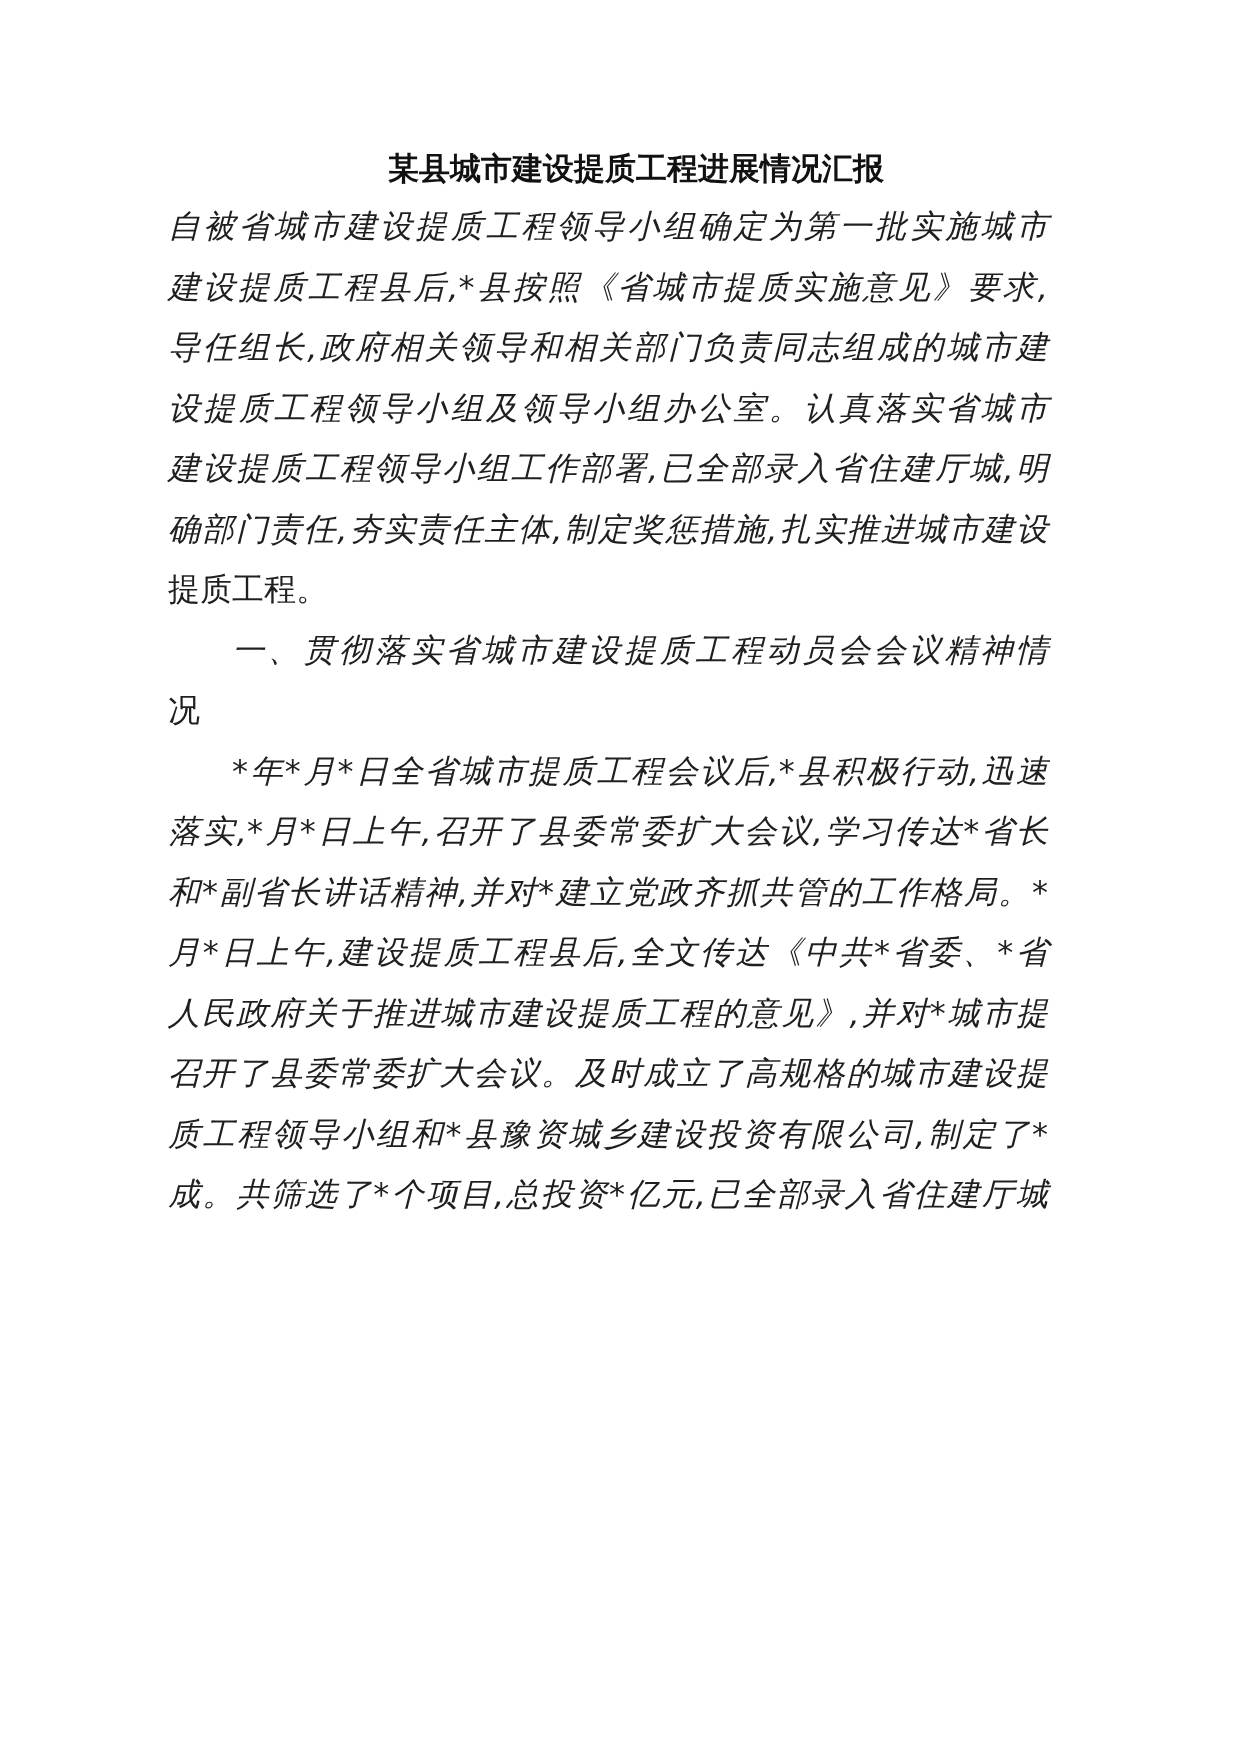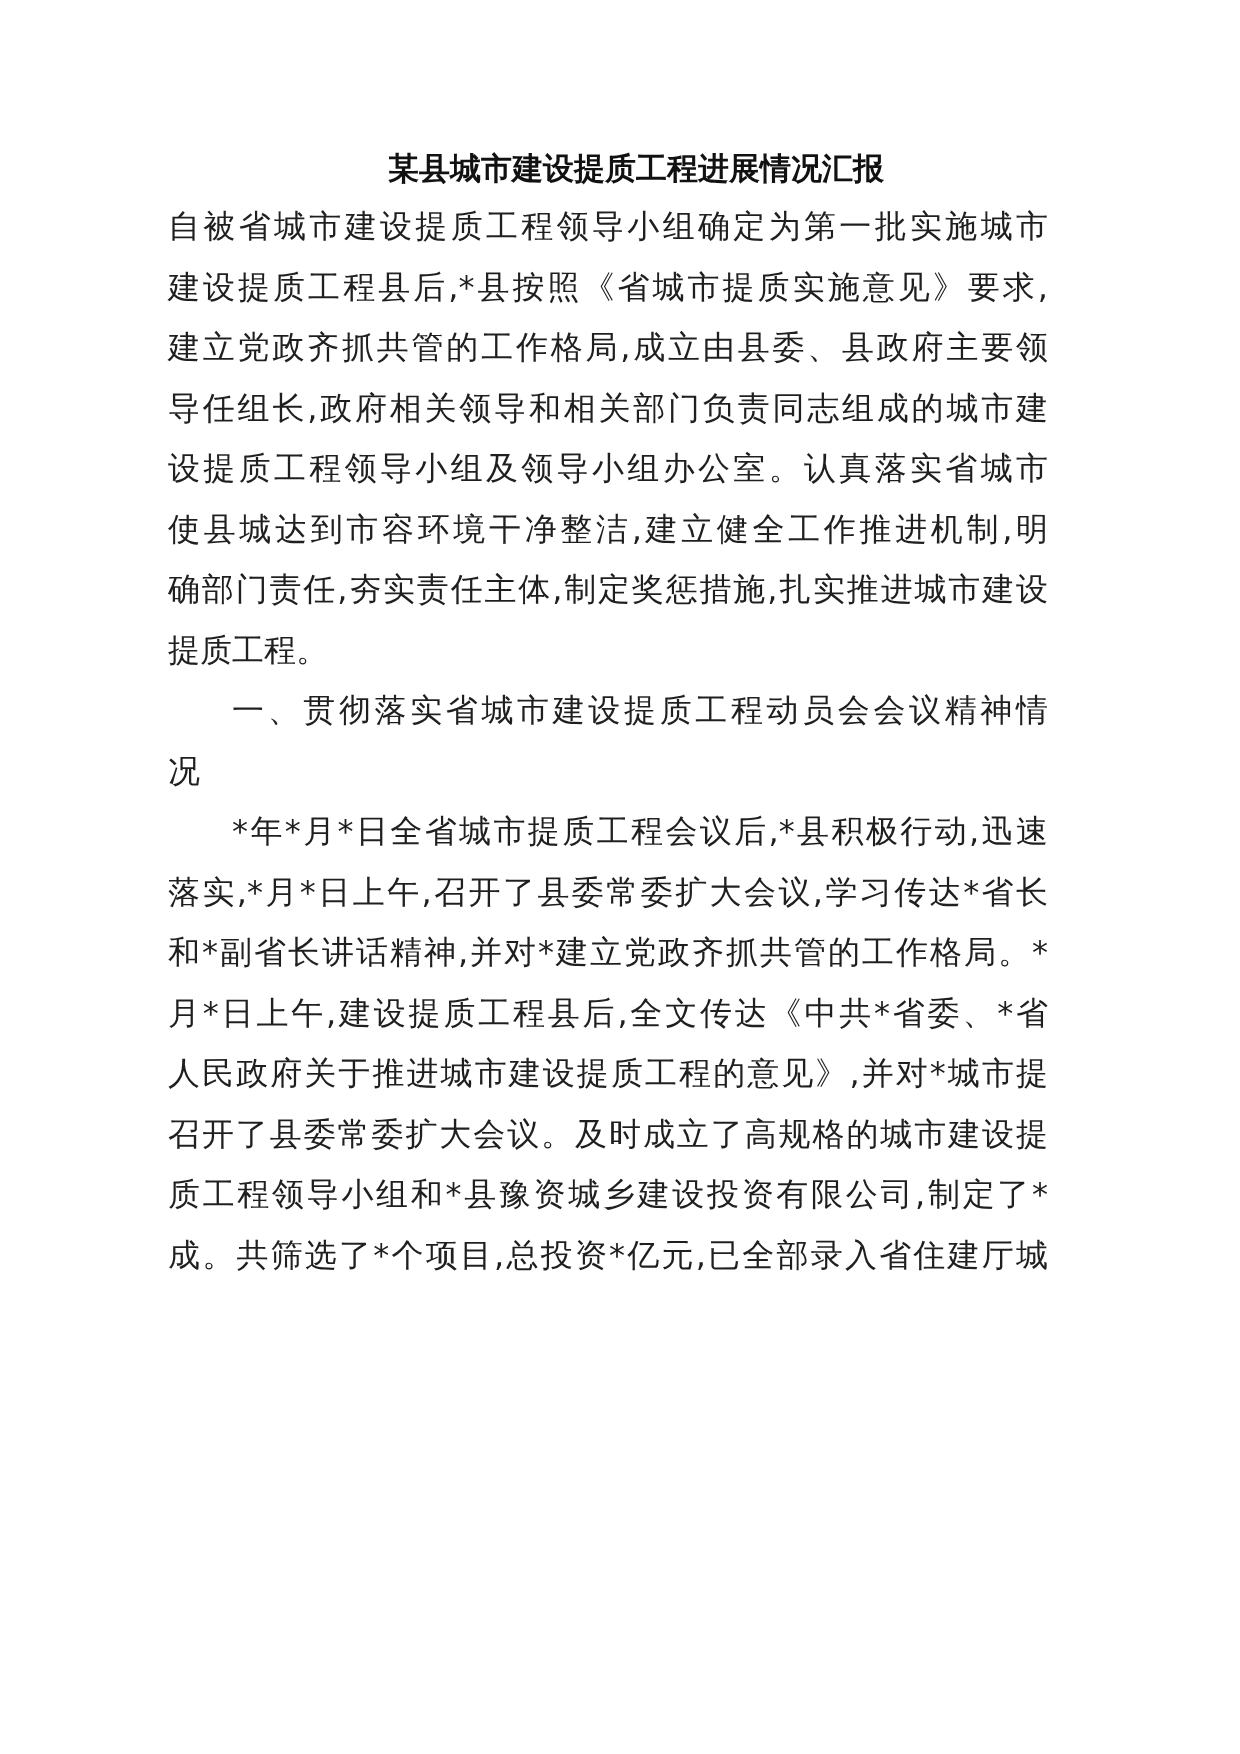--- a/index.html
+++ b/index.html
@@ -46,39 +46,39 @@
       height: 60.5px;
       line-height: 60.5px;
       font-size: 32px;
       white-space: nowrap;
       overflow: visible;
       color: #1f1f1f;
     }
     .line.justify {
       text-align: justify;
       text-align-last: justify;
+      font-style: italic;
     }
     .line.indent {
       padding-left: 64px;
     }
   </style>
 </head>
 <body>
 
 <div class="page">
   <div class="title">某县城市建设提质工程进展情况汇报</div>
 
   <div class="body">
 
     <div class="line justify">自被省城市建设提质工程领导小组确定为第一批实施城市</div>
     <div class="line justify">建设提质工程县后,*县按照《省城市提质实施意见》要求,</div>
-    <div class="line justify">建立党政齐抓共管的工作格局,成立由县委、县政府主要领</div>
     <div class="line justify">导任组长,政府相关领导和相关部门负责同志组成的城市建</div>
     <div class="line justify">设提质工程领导小组及领导小组办公室。认真落实省城市</div>
-    <div class="line justify">使县城达到市容环境干净整洁,建立健全工作推进机制,明</div>
+    <div class="line justify">建设提质工程领导小组工作部署,已全部录入省住建厅城,明</div>
     <div class="line justify">确部门责任,夯实责任主体,制定奖惩措施,扎实推进城市建设</div>
     <div class="line">提质工程。</div>
 
     <div class="line justify indent">一、贯彻落实省城市建设提质工程动员会会议精神情</div>
     <div class="line">况</div>
 
     <div class="line justify indent">*年*月*日全省城市提质工程会议后,*县积极行动,迅速</div>
     <div class="line justify">落实,*月*日上午,召开了县委常委扩大会议,学习传达*省长</div>
     <div class="line justify">和*副省长讲话精神,并对*建立党政齐抓共管的工作格局。*</div>
     <div class="line justify">月*日上午,建设提质工程县后,全文传达《中共*省委、*省</div>

